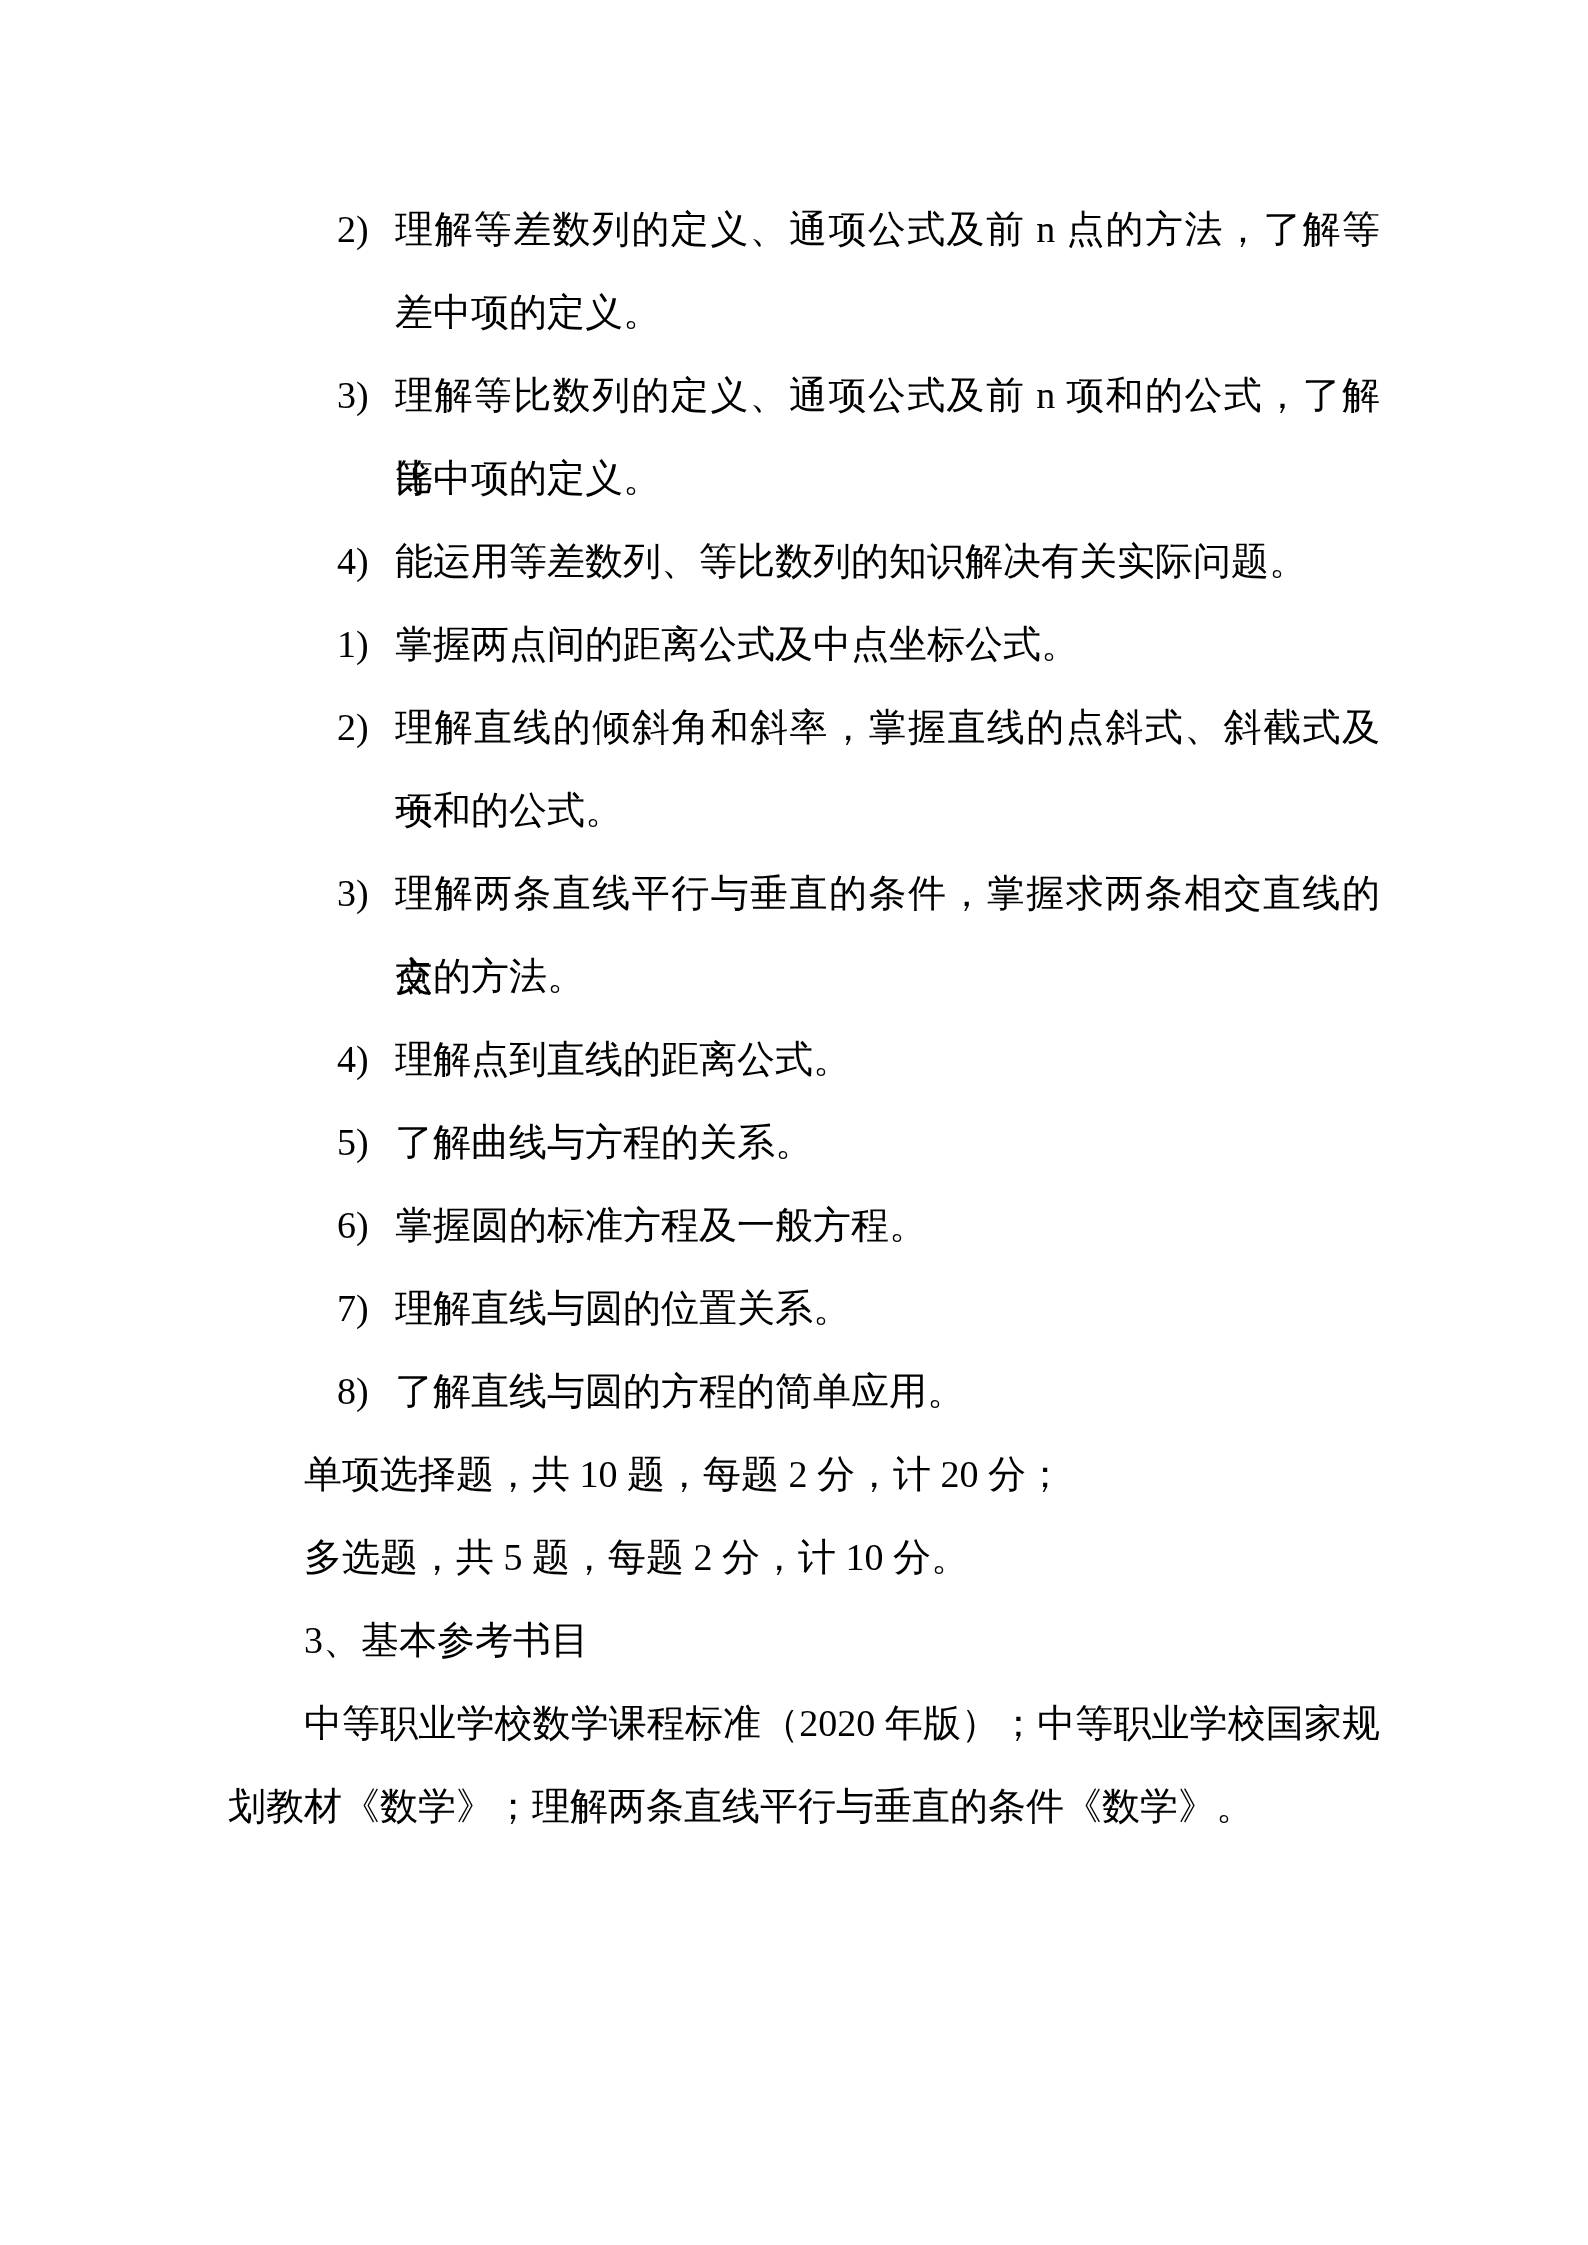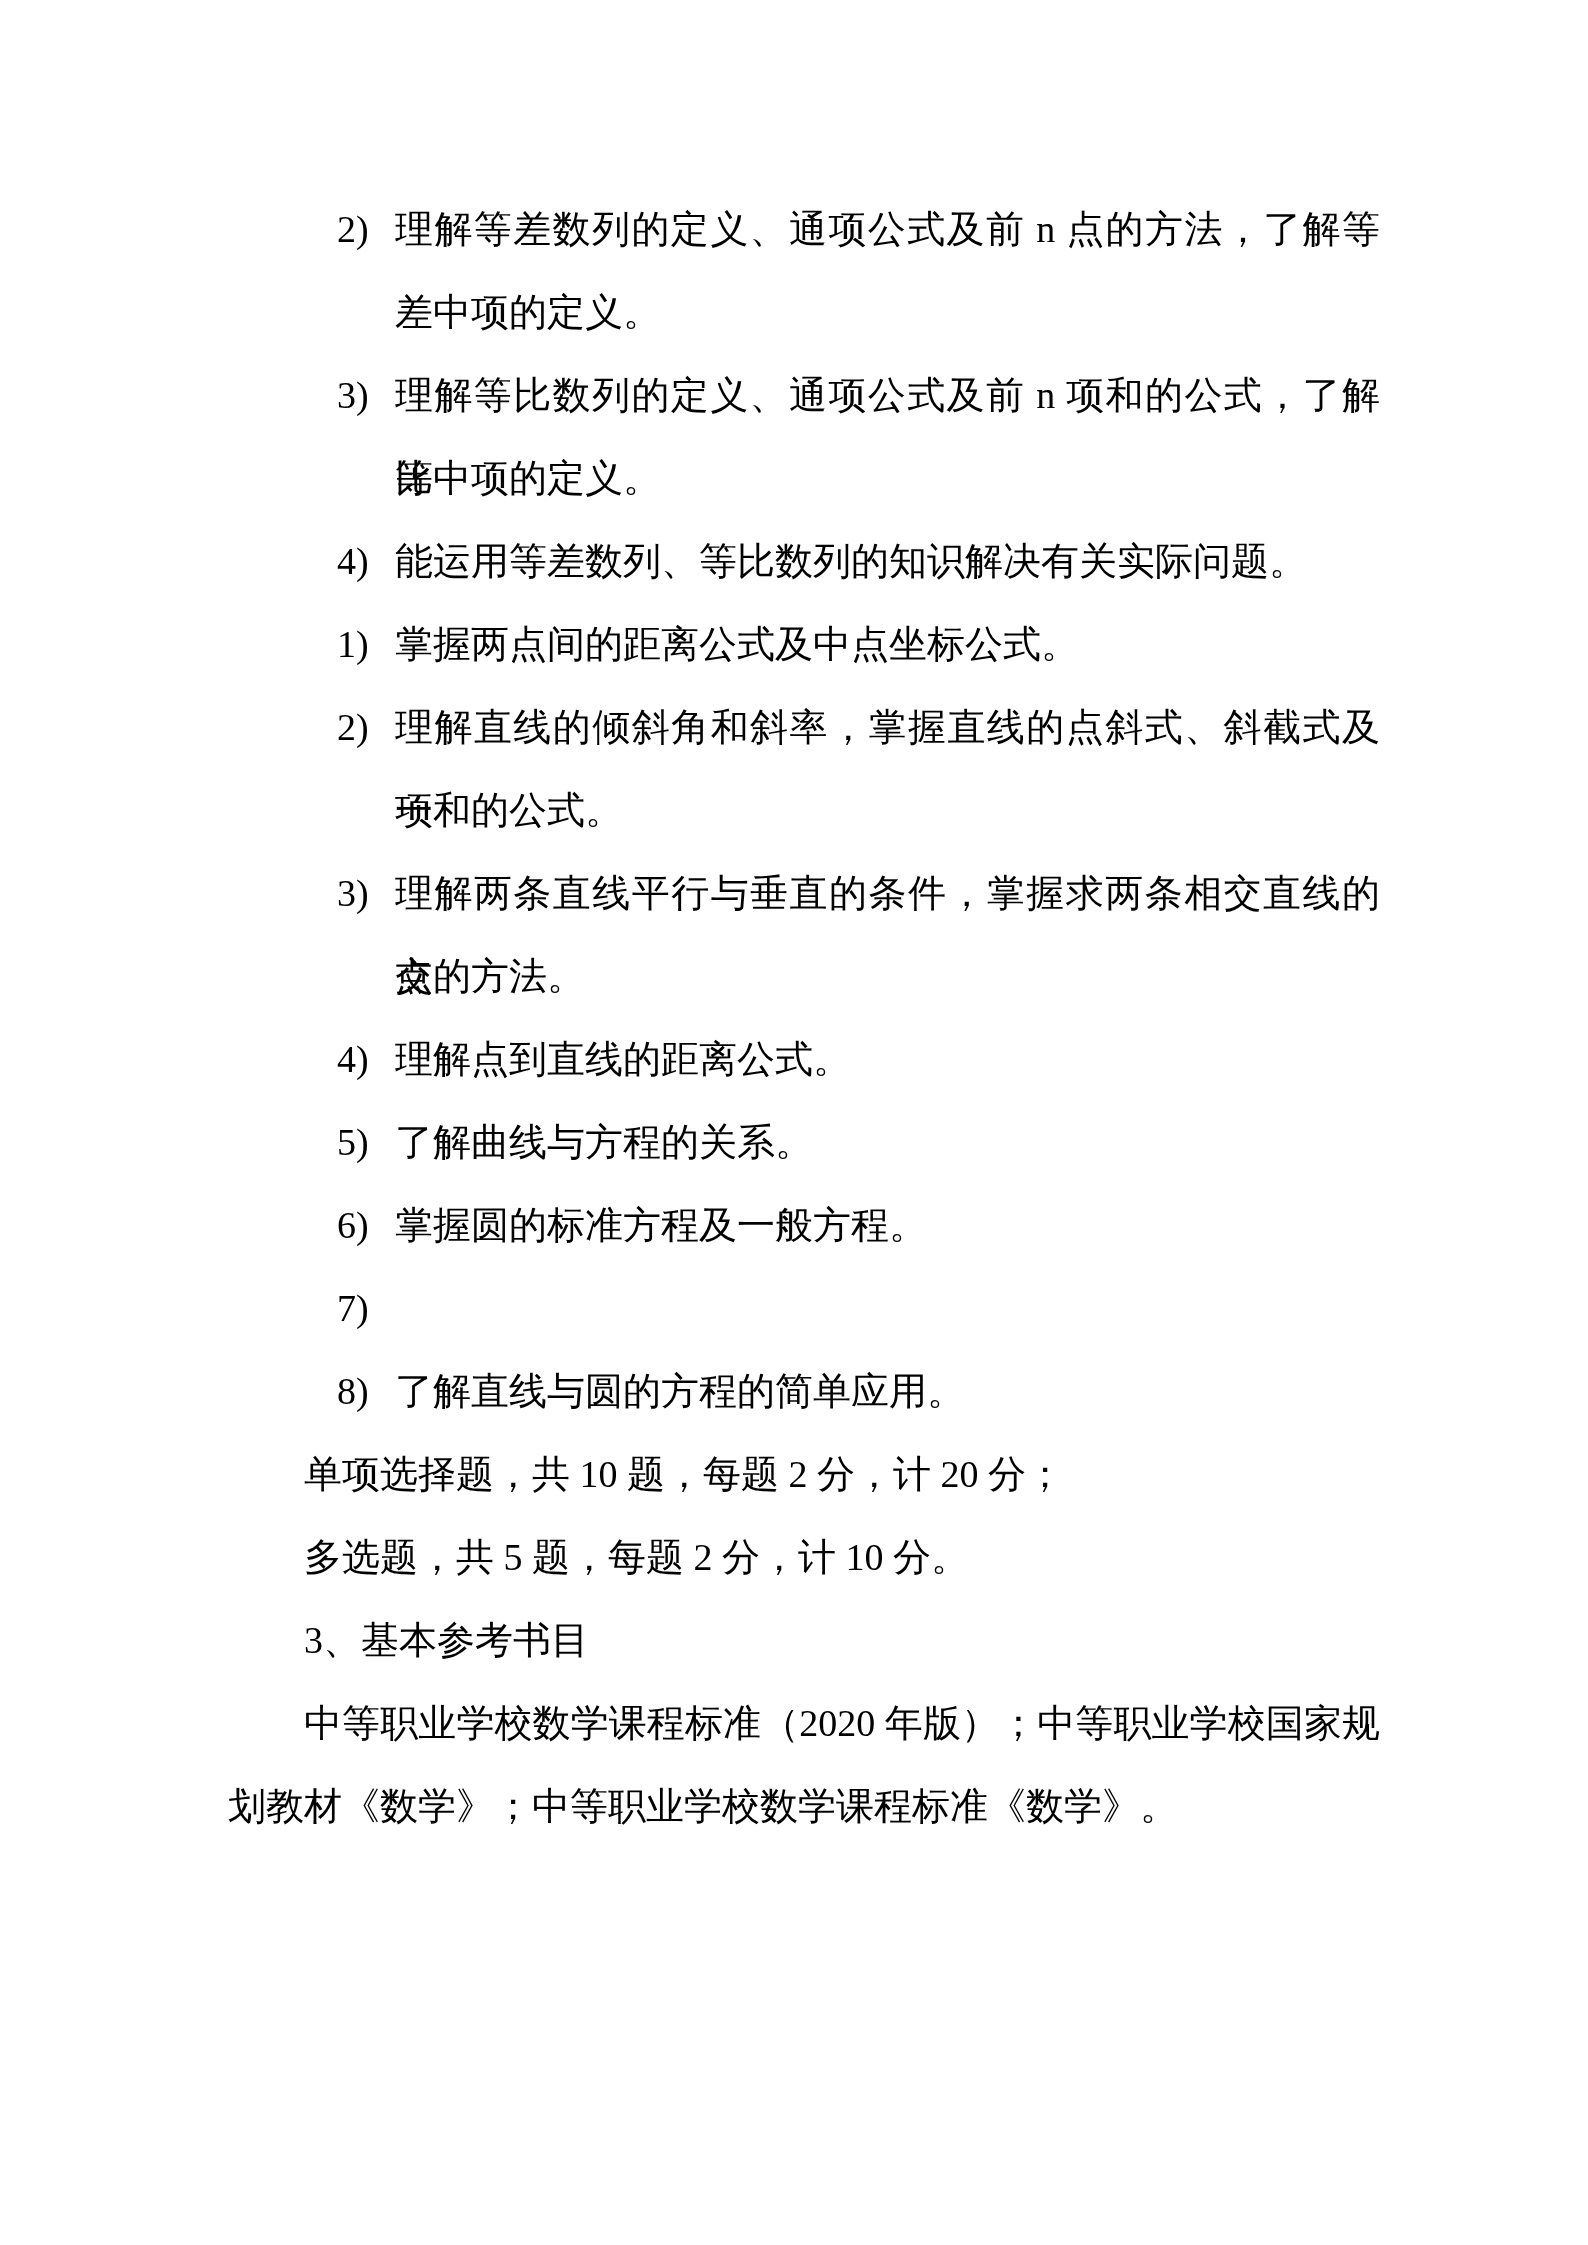--- a/index.html
+++ b/index.html
@@ -116,27 +116,28 @@
       <span class="text">了解曲线与方程的关系。</span>
     </div>
 
     <div class="line l-item">
       <span class="num">6)</span>
       <span class="text">掌握圆的标准方程及一般方程。</span>
     </div>
 
     <div class="line l-item">
       <span class="num">7)</span>
+      <span class="text">理解直线与圆的位置关系。</span>
     </div>
 
     <div class="line l-item">
       <span class="num">8)</span>
       <span class="text">了解直线与圆的方程的简单应用。</span>
     </div>
 
     <div class="line l-para">单项选择题，共 10 题，每题 2 分，计 20 分；</div>
     <div class="line l-para">多选题，共 5 题，每题 2 分，计 10 分。</div>
     <div class="line l-para">3、基本参考书目</div>
     <div class="line l-para just">中等职业学校数学课程标准（2020 年版）；中等职业学校国家规</div>
-    <div class="line l-flush">划教材《数学》；中等职业学校数学课程标准《数学》。</div>
+    <div class="line l-flush">划教材《数学》；理解两条直线平行与垂直的条件《数学》。</div>
 
   </div>
 </div>
 
 </body></html>

